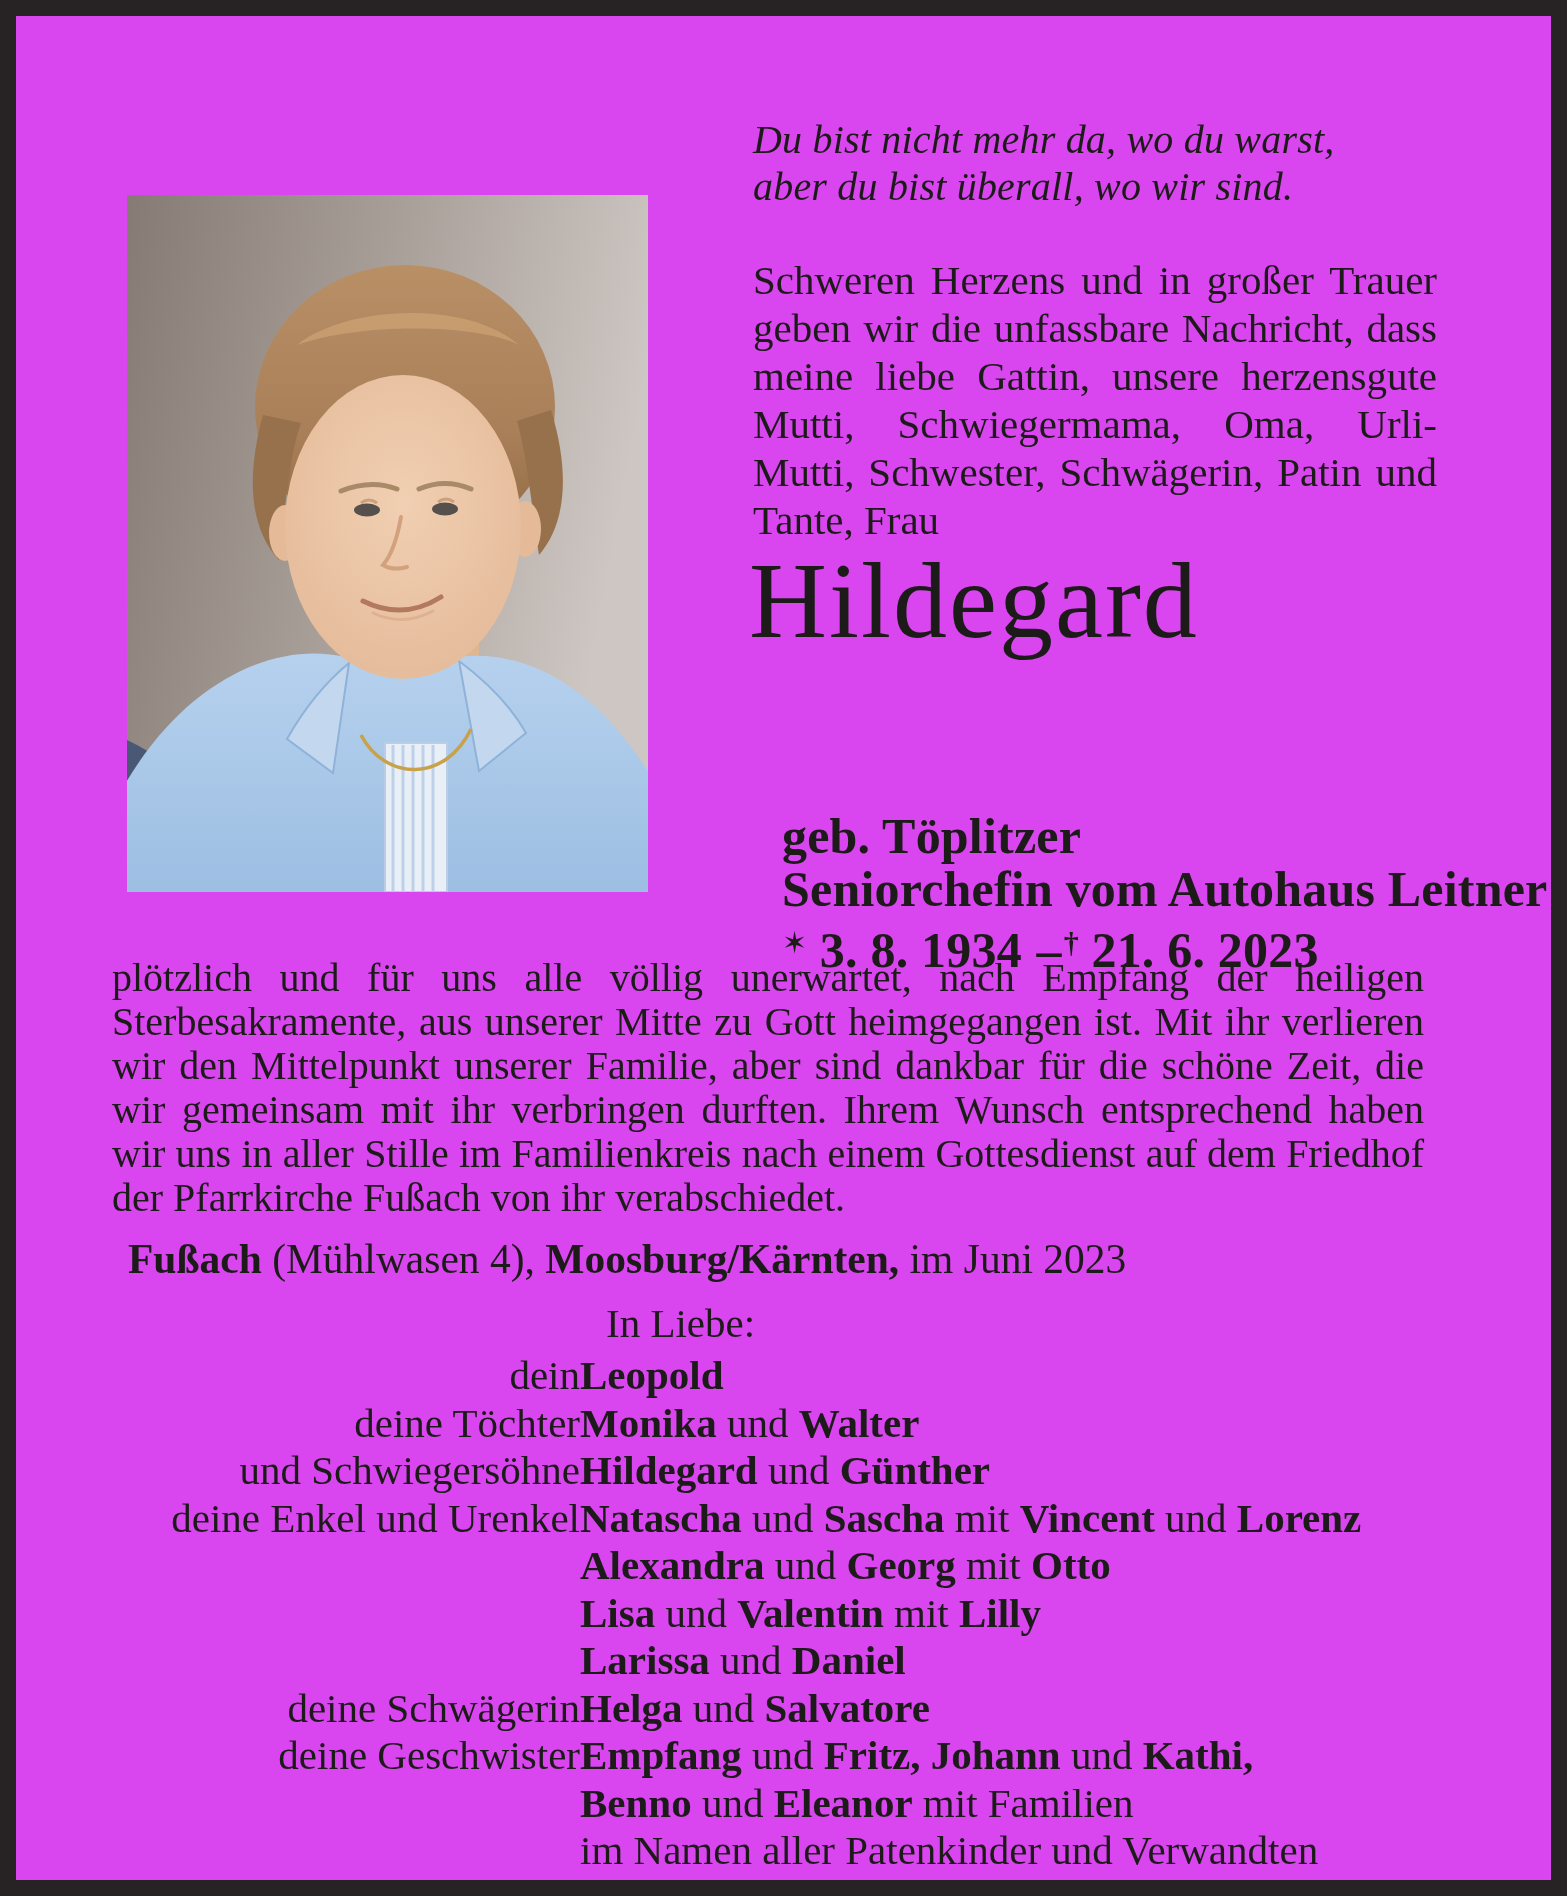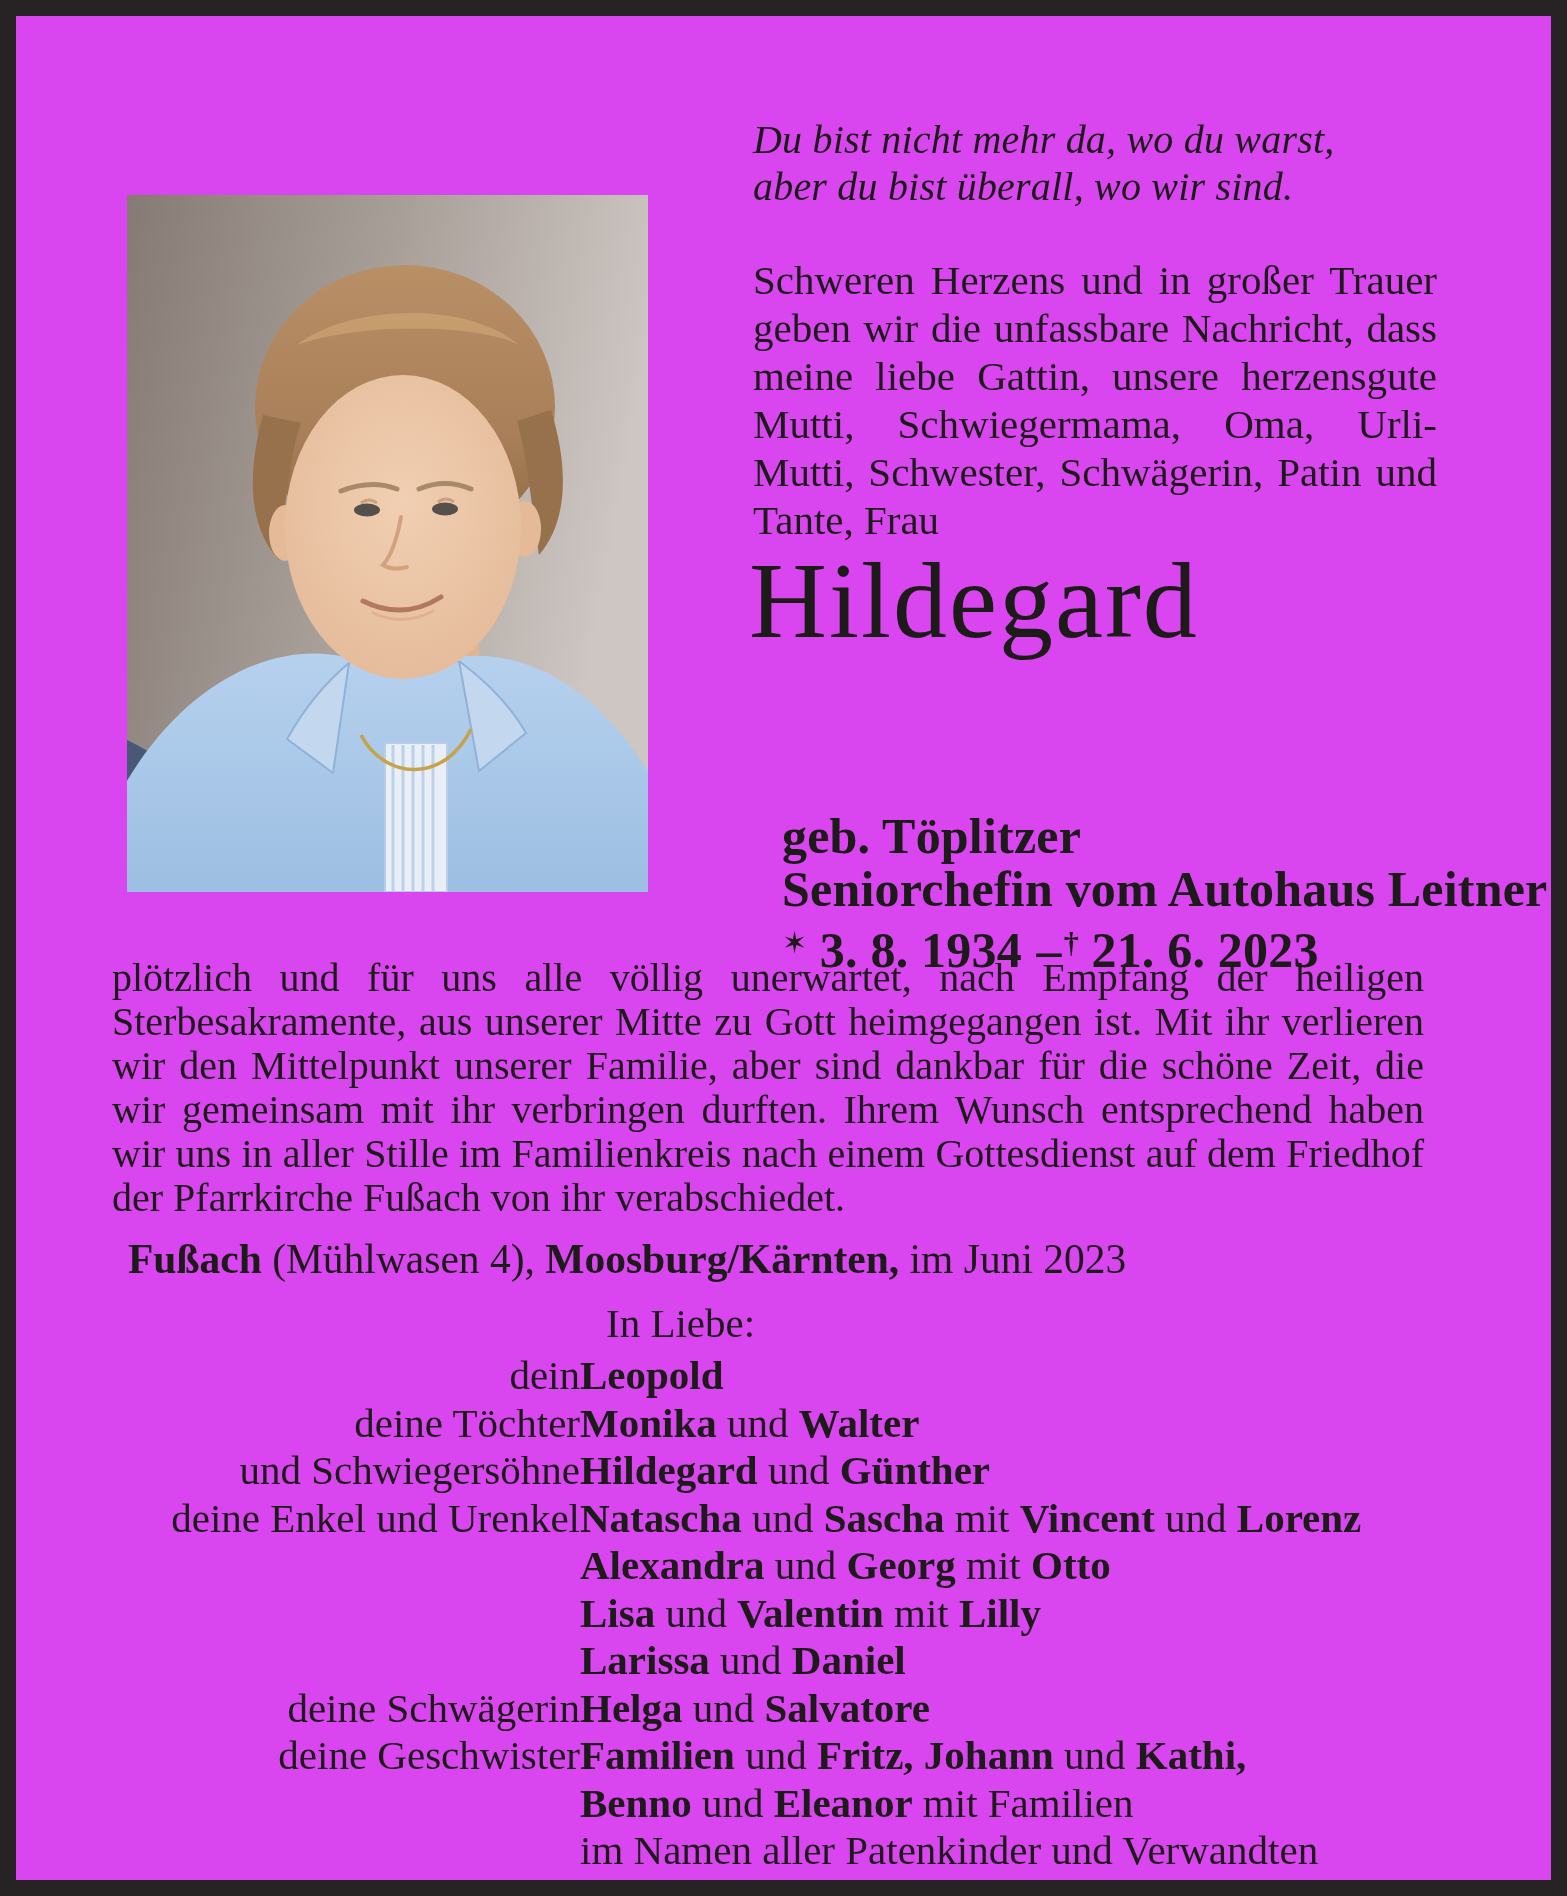--- a/index.html
+++ b/index.html
@@ -171,21 +171,21 @@
       <div class="cline">
         <span class="clabel"></span>
         <span class="cnames"><span class="b">Larissa</span><span> und </span><span class="b">Daniel</span></span>
       </div>
       <div class="cline">
         <span class="clabel">deine Schwägerin</span>
         <span class="cnames"><span class="b">Helga</span><span> und </span><span class="b">Salvatore</span></span>
       </div>
       <div class="cline">
         <span class="clabel">deine Geschwister</span>
-        <span class="cnames"><span class="b">Familien</span><span> und </span><span class="b">Fritz, Johann</span><span> und </span><span class="b">Kathi,</span></span>
+        <span class="cnames"><span class="b">Empfang</span><span> und </span><span class="b">Fritz, Johann</span><span> und </span><span class="b">Kathi,</span></span>
       </div>
       <div class="cline">
         <span class="clabel"></span>
         <span class="cnames"><span class="b">Benno</span><span> und </span><span class="b">Eleanor</span><span> mit Familien</span></span>
       </div>
       <div class="cline">
         <span class="clabel"></span>
         <span class="cnames"><span>im Namen aller Patenkinder und Verwandten</span></span>
       </div>
     </div>

